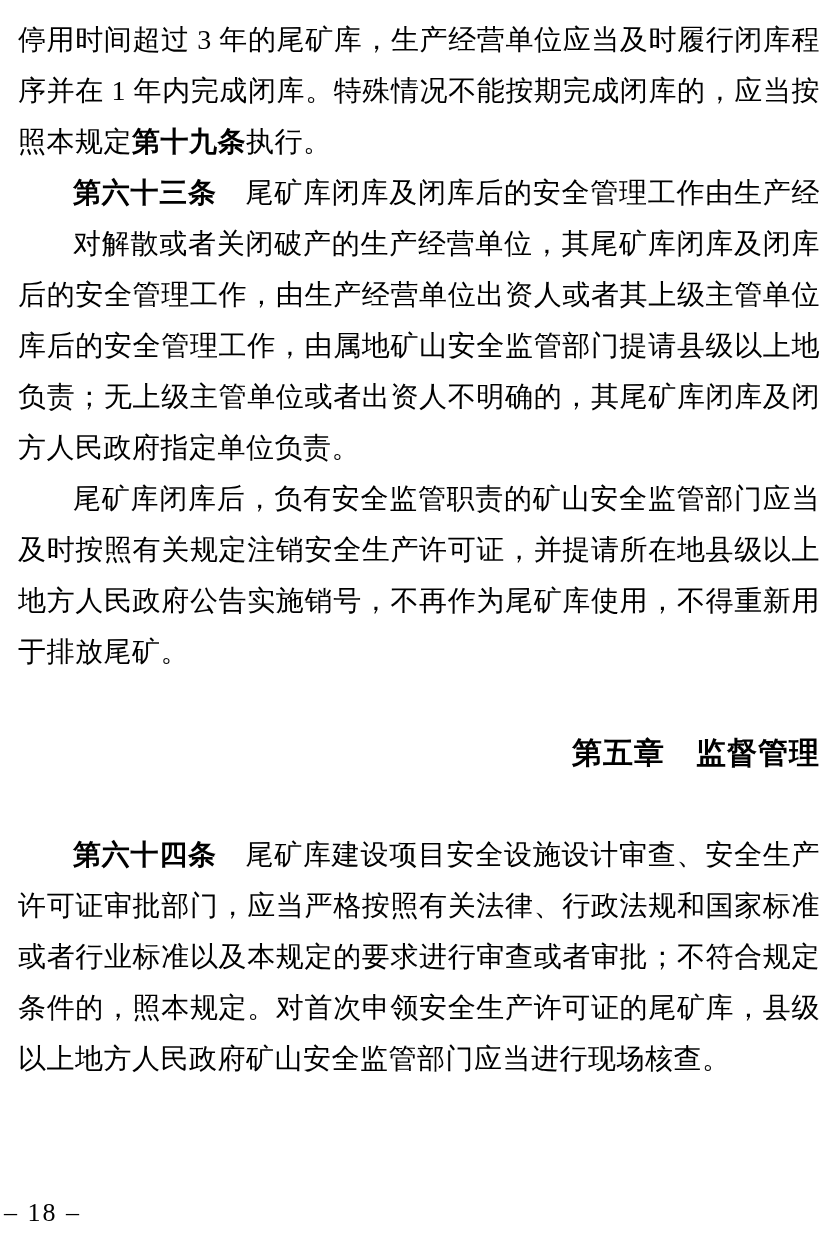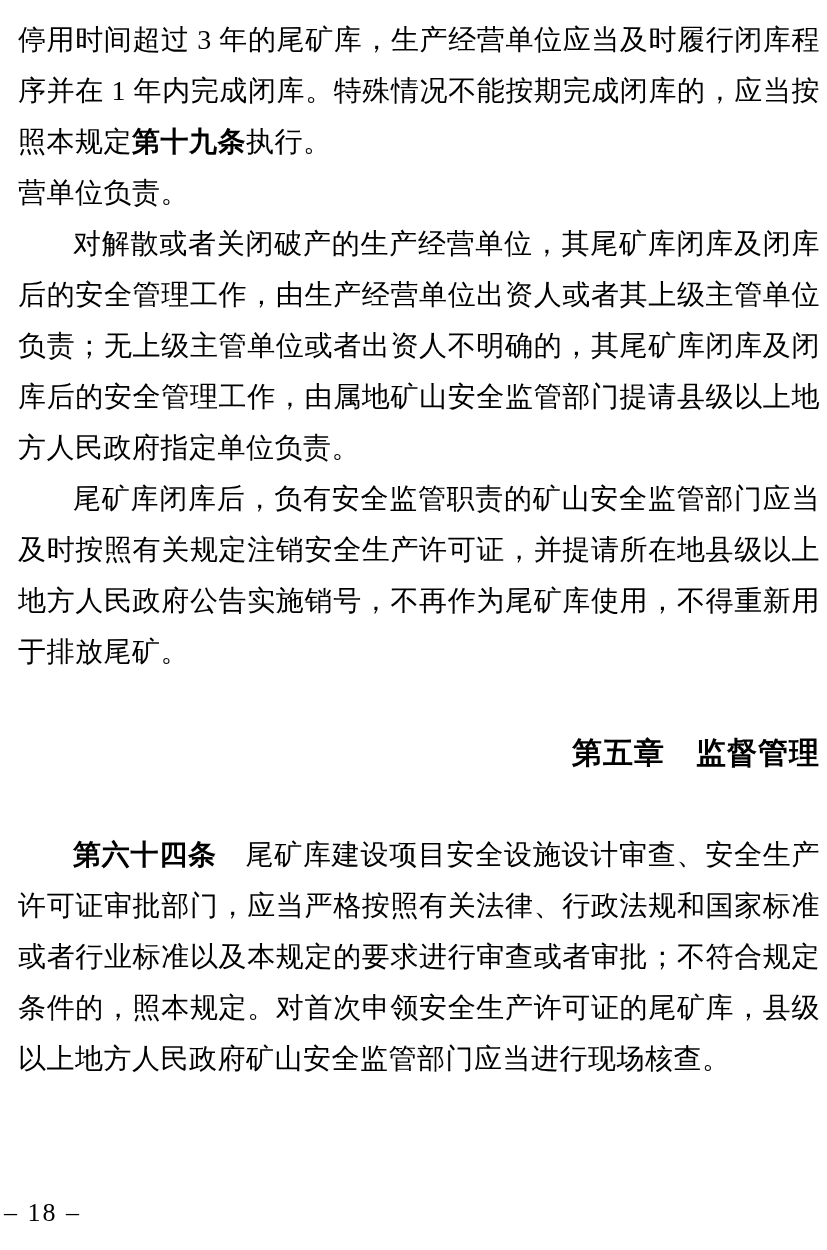--- a/index.html
+++ b/index.html
@@ -54,25 +54,25 @@
   }
 </style>
 </head>
 <body>
 
 <div class="page">
   <main class="doc" id="doc-body">
       <div class="line fill"><span>停用时间超过 3 年的尾矿库，生产经营单位应当及时履行闭库程</span></div>
       <div class="line fill"><span>序并在 1 年内完成闭库。特殊情况不能按期完成闭库的，应当按</span></div>
       <div class="line"><span>照本规定</span><span class="b">第十九条</span><span>执行。</span></div>
-      <div class="line"><span>营单位负责。</span></div>
+      <div class="line fill indent"><span class="b">第六十三条</span><span>　尾矿库闭库及闭库后的安全管理工作由生产经</span></div>
       <div class="line fill indent"><span>对解散或者关闭破产的生产经营单位，其尾矿库闭库及闭库</span></div>
       <div class="line fill"><span>后的安全管理工作，由生产经营单位出资人或者其上级主管单位</span></div>
+      <div class="line fill"><span>库后的安全管理工作，由属地矿山安全监管部门提请县级以上地</span></div>
       <div class="line fill"><span>负责；无上级主管单位或者出资人不明确的，其尾矿库闭库及闭</span></div>
-      <div class="line fill"><span>库后的安全管理工作，由属地矿山安全监管部门提请县级以上地</span></div>
       <div class="line"><span>方人民政府指定单位负责。</span></div>
       <div class="line fill indent"><span>尾矿库闭库后，负有安全监管职责的矿山安全监管部门应当</span></div>
       <div class="line fill"><span>及时按照有关规定注销安全生产许可证，并提请所在地县级以上</span></div>
       <div class="line fill"><span>地方人民政府公告实施销号，不再作为尾矿库使用，不得重新用</span></div>
       <div class="line"><span>于排放尾矿。</span></div>
       <div class="heading">第五章　监督管理</div>
       <div class="line fill indent"><span class="b">第六十四条</span><span>　尾矿库建设项目安全设施设计审查、安全生产</span></div>
       <div class="line fill"><span>许可证审批部门，应当严格按照有关法律、行政法规和国家标准</span></div>
       <div class="line fill"><span>或者行业标准以及本规定的要求进行审查或者审批；不符合规定</span></div>
       <div class="line fill"><span>条件的，照本规定。对首次申领安全生产许可证的尾矿库，县级</span></div>

